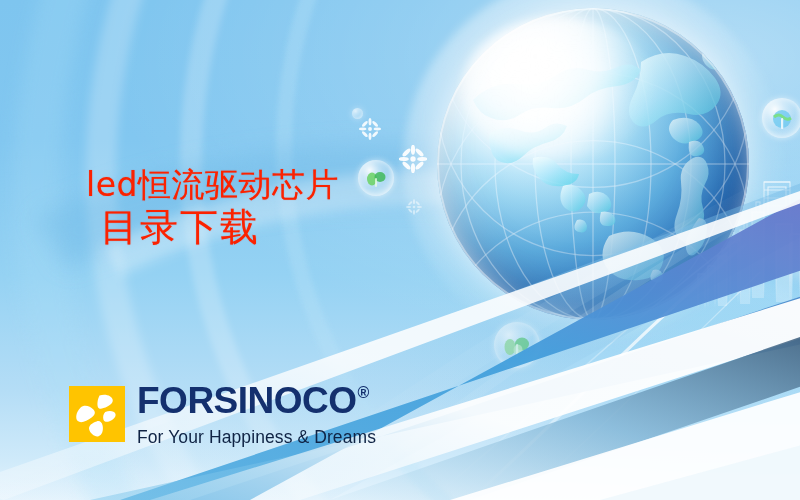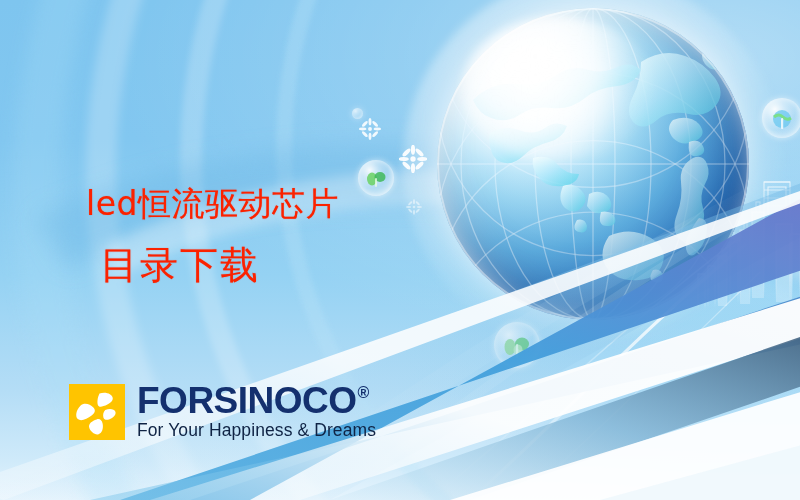--- a/index.html
+++ b/index.html
@@ -191,35 +191,34 @@
     width: 330px;
   }
   .headline-line {
     color: #fb2200;
     font-family: "DejaVu Sans", "Liberation Sans", sans-serif;
     font-size: 33px;
     line-height: 43px;
     letter-spacing: .5px;
     white-space: nowrap;
     text-shadow: 0 0 1px rgba(251,34,0,.5);
-    margin-top: 19px;
   }
   .headline-line.second {
     padding-left: 14px;
     font-size: 38px;
     letter-spacing: 2px;
   }
 
   
   .logo {
     position: absolute;
     left: 69px;
     top: 381px;
     display: flex;
-    align-items: flex-end;
+    align-items: center;
   }
   .logo-mark {
     width: 56px;
     height: 56px;
     background: #ffc400;
     position: relative;
     flex: 0 0 auto;
   }
   .logo-mark svg { position: absolute; inset: 0; }
   .logo-text {
@@ -244,21 +243,21 @@
     margin-left: 1px;
     font-weight: bold;
   }
   .logo-tagline {
     color: #0f2344;
     font-family: "Liberation Sans", sans-serif;
     font-size: 17.5px;
     line-height: 20px;
     letter-spacing: .1px;
     white-space: nowrap;
-    margin-top: 1px;
+    margin-top: 8px;
   }
 </style>
 </head>
 <body>
 
 <div id="poster">
 
   <div class="bg-base"></div>
   <div class="bg-right-wash"></div>
 

